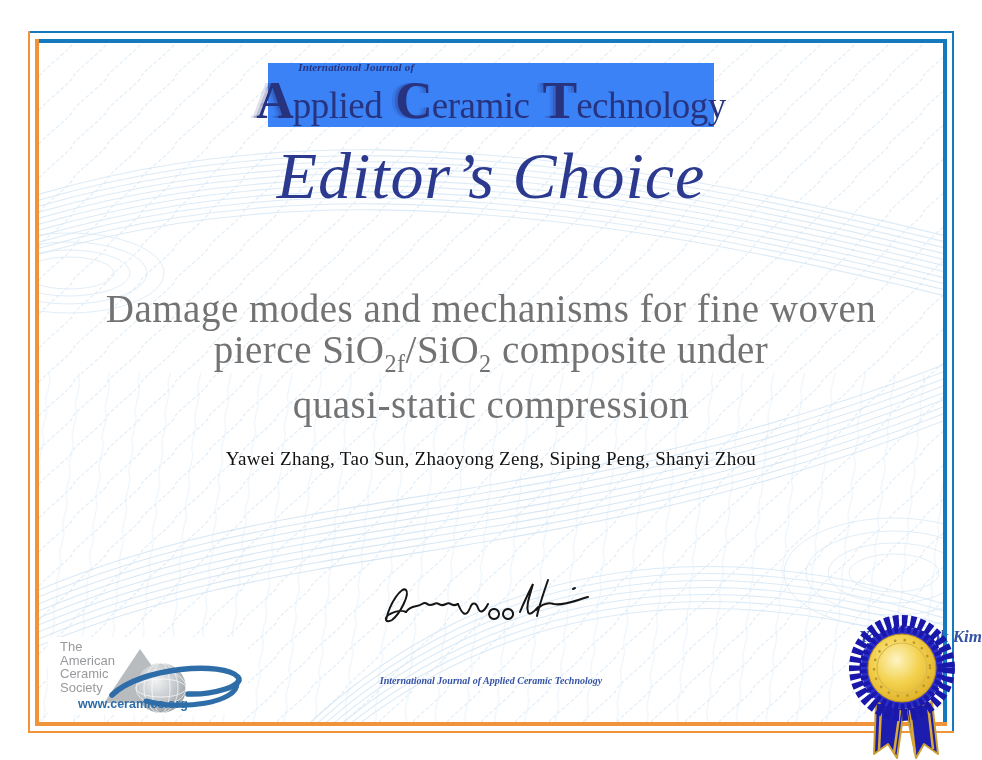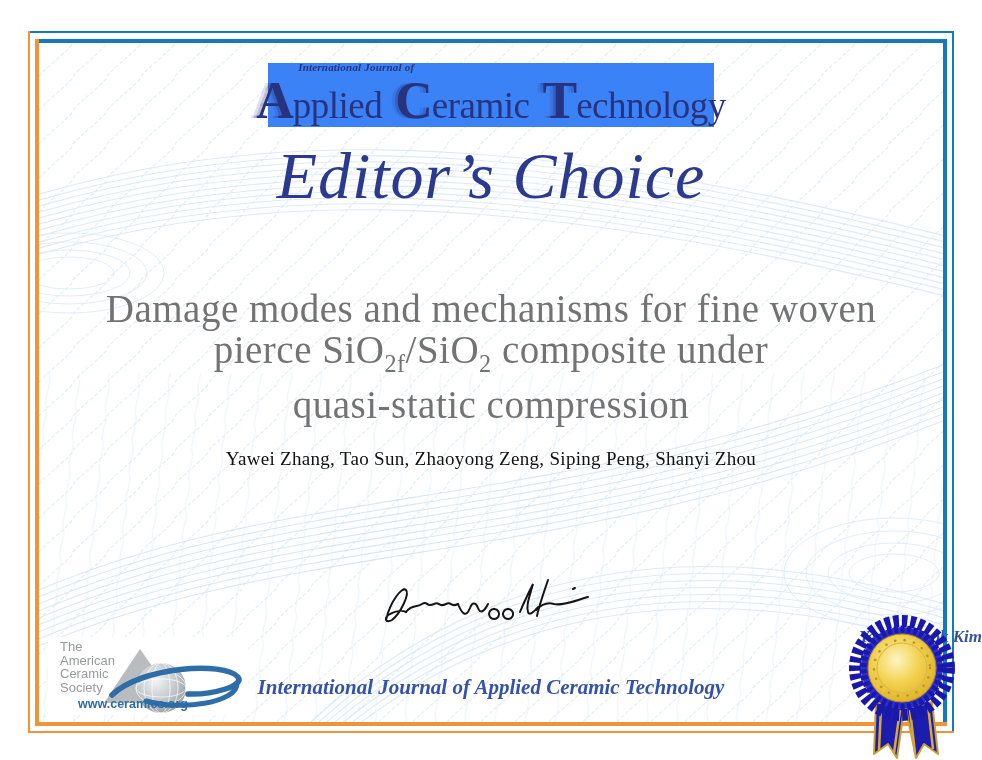--- a/index.html
+++ b/index.html
@@ -59,21 +59,21 @@
   .signer-name {
     position:absolute; top:627px; left:0; width:100%; text-align:right; z-index:2;
     font-size:17px; font-style:italic; font-weight:bold; color:#3553a5;
   }
   .signer-role {
     position:absolute; top:656px; left:0; width:100%; text-align:center; z-index:2;
     font-size:16px; font-style:italic; font-weight:bold; color:#3553a5;
   }
   .signer-org {
     position:absolute; top:675px; left:0; width:100%; text-align:center; z-index:2;
-    font-size:21px; font-style:italic; font-weight:bold; color:#3553a5;
+    font-size:10px; font-style:italic; font-weight:bold; color:#3553a5;
   }
 
   
   .society-logo { position:absolute; left:48px; top:637px; width:200px; height:78px; background:#fff; z-index:3; }
   .society-text { position:absolute; left:12px; top:3px; z-index:2; font-family:"Liberation Sans", sans-serif; color:#97999c; font-size:13px; line-height:13.5px; }
   .society-url  { position:absolute; left:12px; top:60px; z-index:2; font-family:"Liberation Sans", sans-serif; color:#2e6da8; font-size:12.5px; font-weight:bold;margin-left:18px; }
   .society-svg  { position:absolute; left:0; top:0; z-index:1; }
 
   
   .medal { position:absolute; left:843px; top:612px; z-index:6; }

